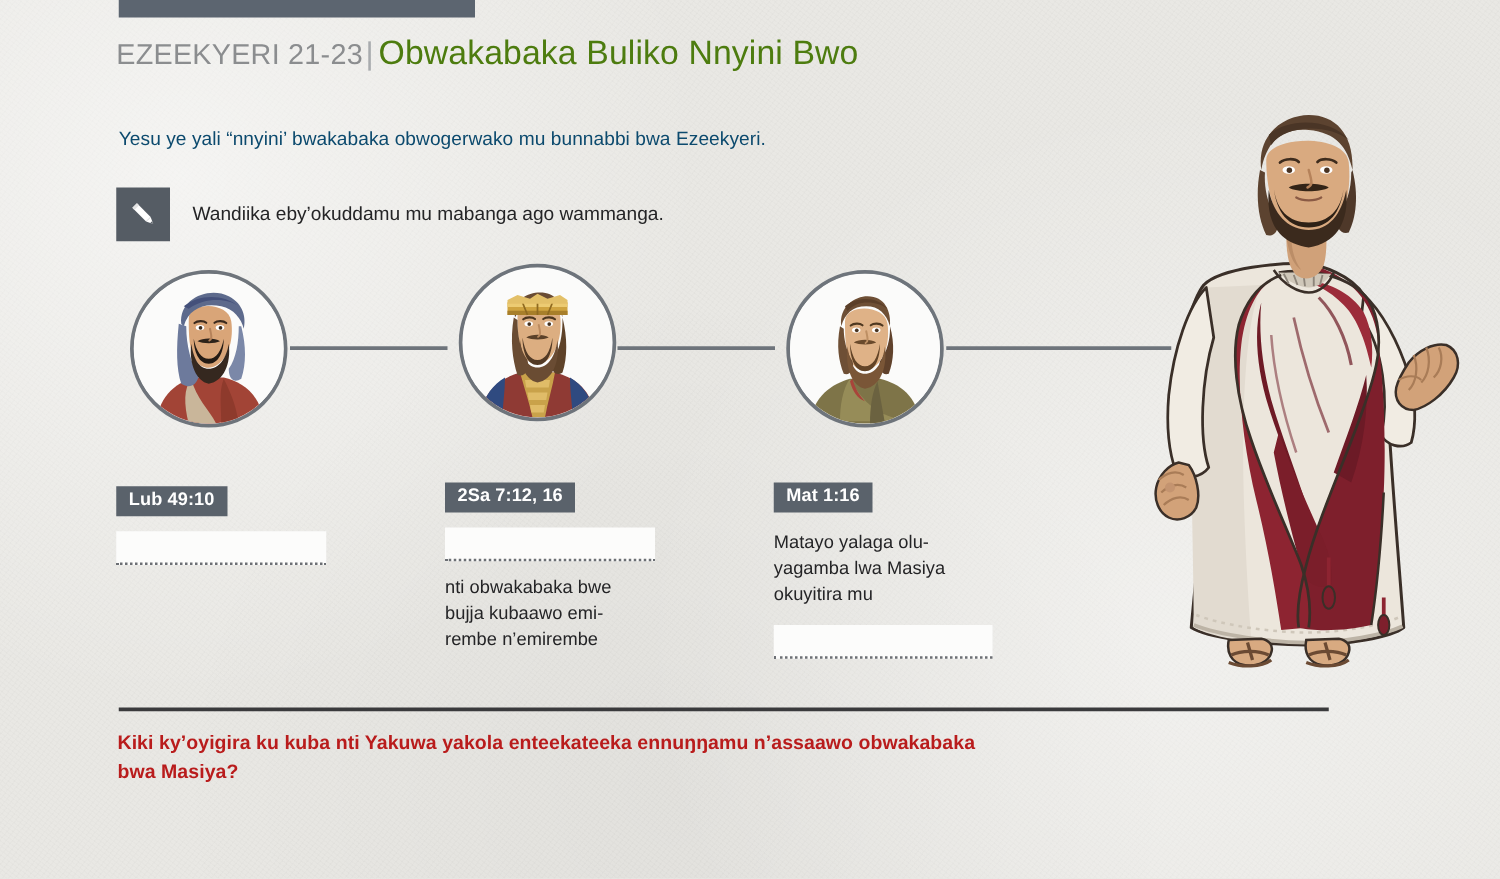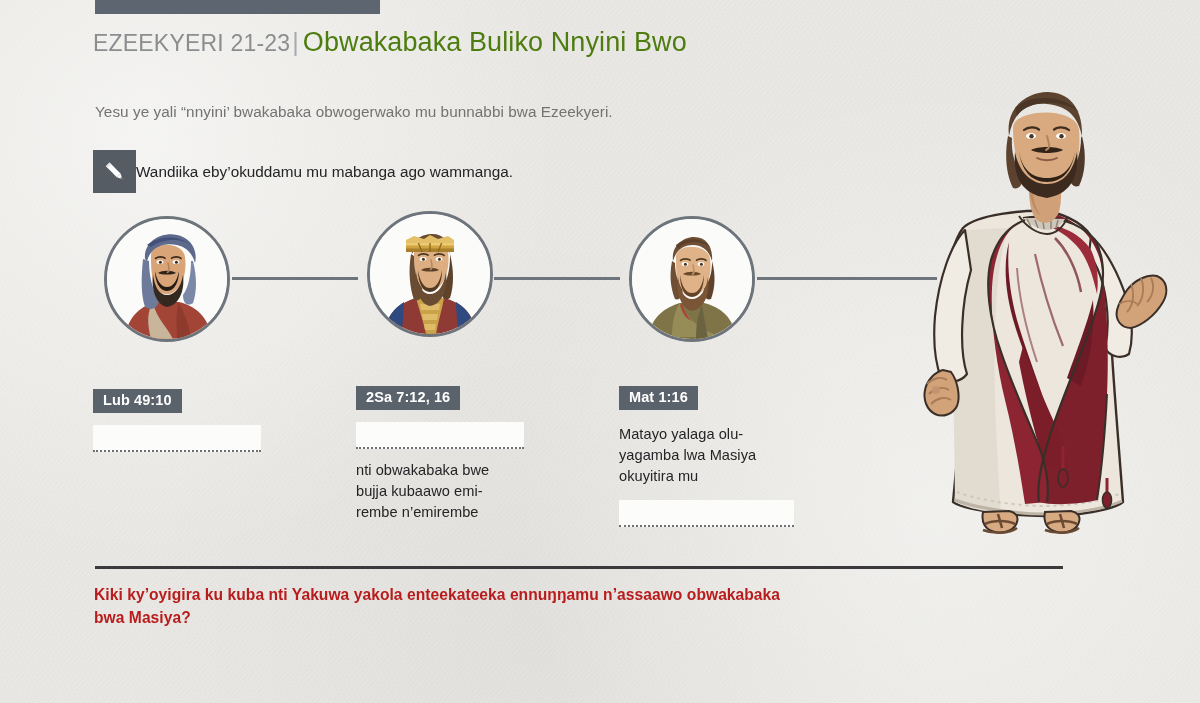--- a/index.html
+++ b/index.html
@@ -70,21 +70,21 @@
     font-weight: 400;
     letter-spacing: 0.1px;
   }
 
   
   .intro {
     position: absolute;
     left: 95px;
     top: 103px;
     font-size: 15.3px;
-    color: #737373;
+    color: #0c4a6e;
     letter-spacing: 0.05px;
   }
 
   
   .instruction-row {
     position: absolute;
     left: 93px;
     top: 150px;
     display: flex;
     align-items: center;
@@ -93,20 +93,21 @@
     width: 43px;
     height: 43px;
     background: #555c64;
     display: flex;
     align-items: center;
     justify-content: center;
     flex: 0 0 auto;
   }
   .pencil-box svg { display: block; }
   .instruction-text {
+    margin-left: 18px;
     font-size: 15.3px;
     color: #242426;
   }
 
   
   .timeline-line {
     position: absolute;
     top: 277px;
     height: 3px;
     background: #6e747b;

